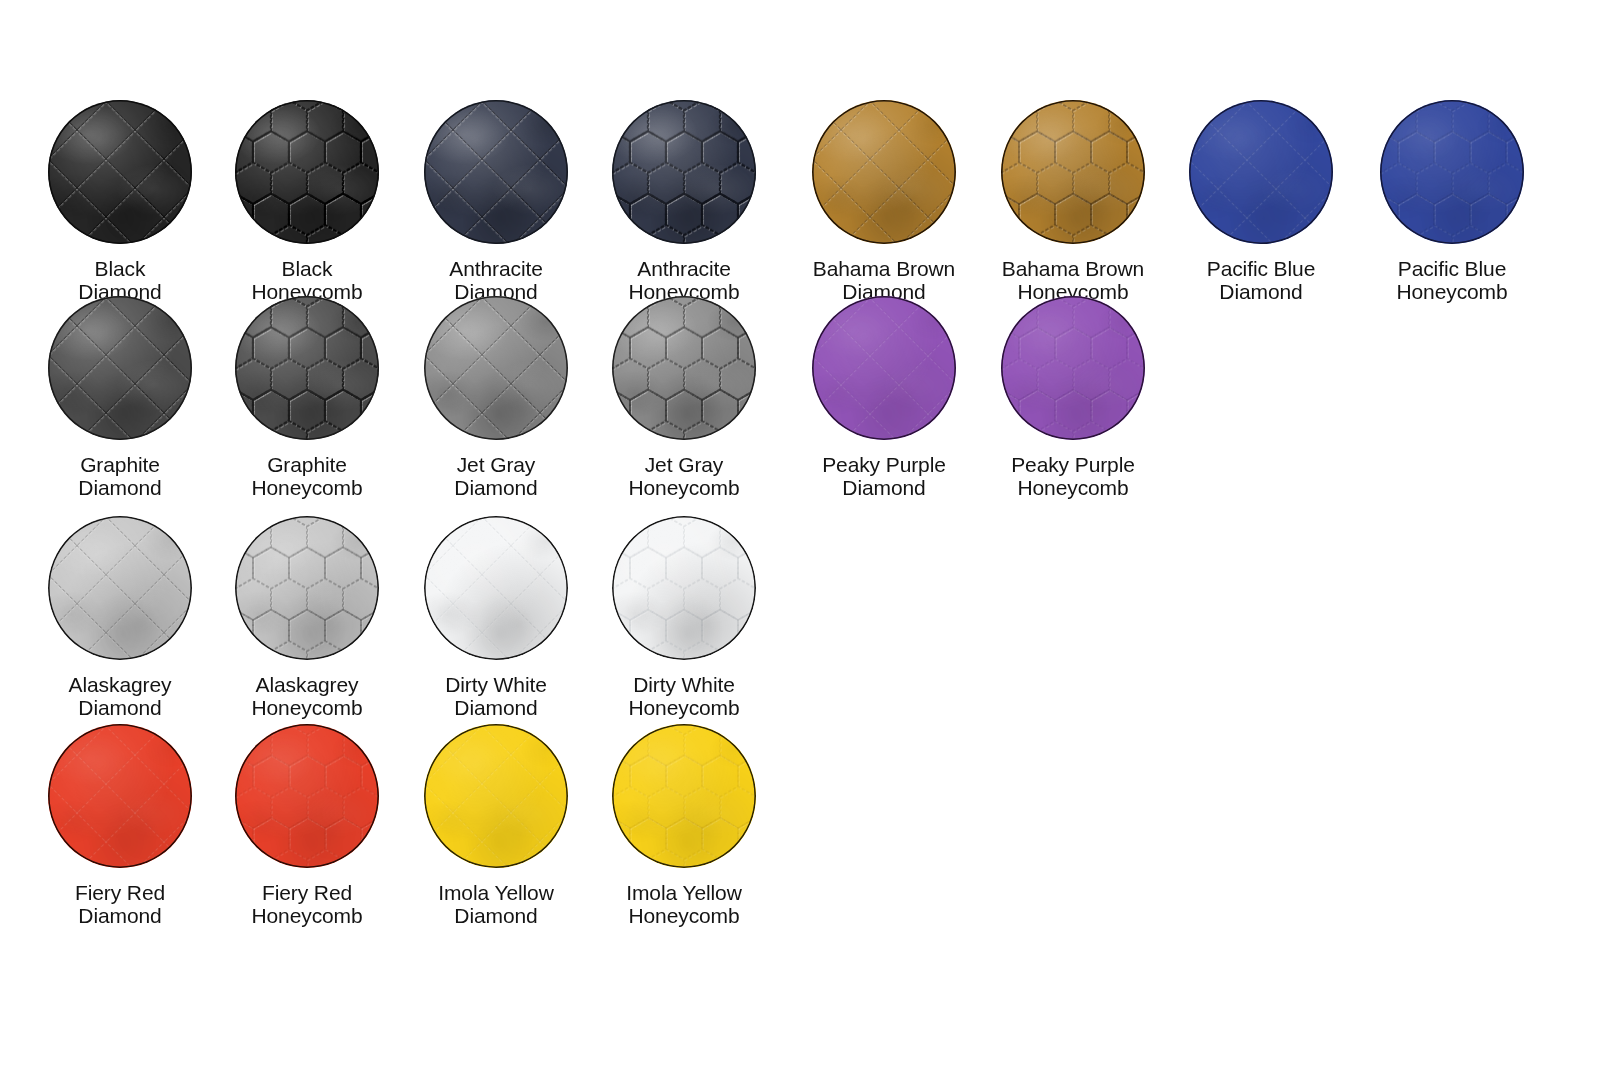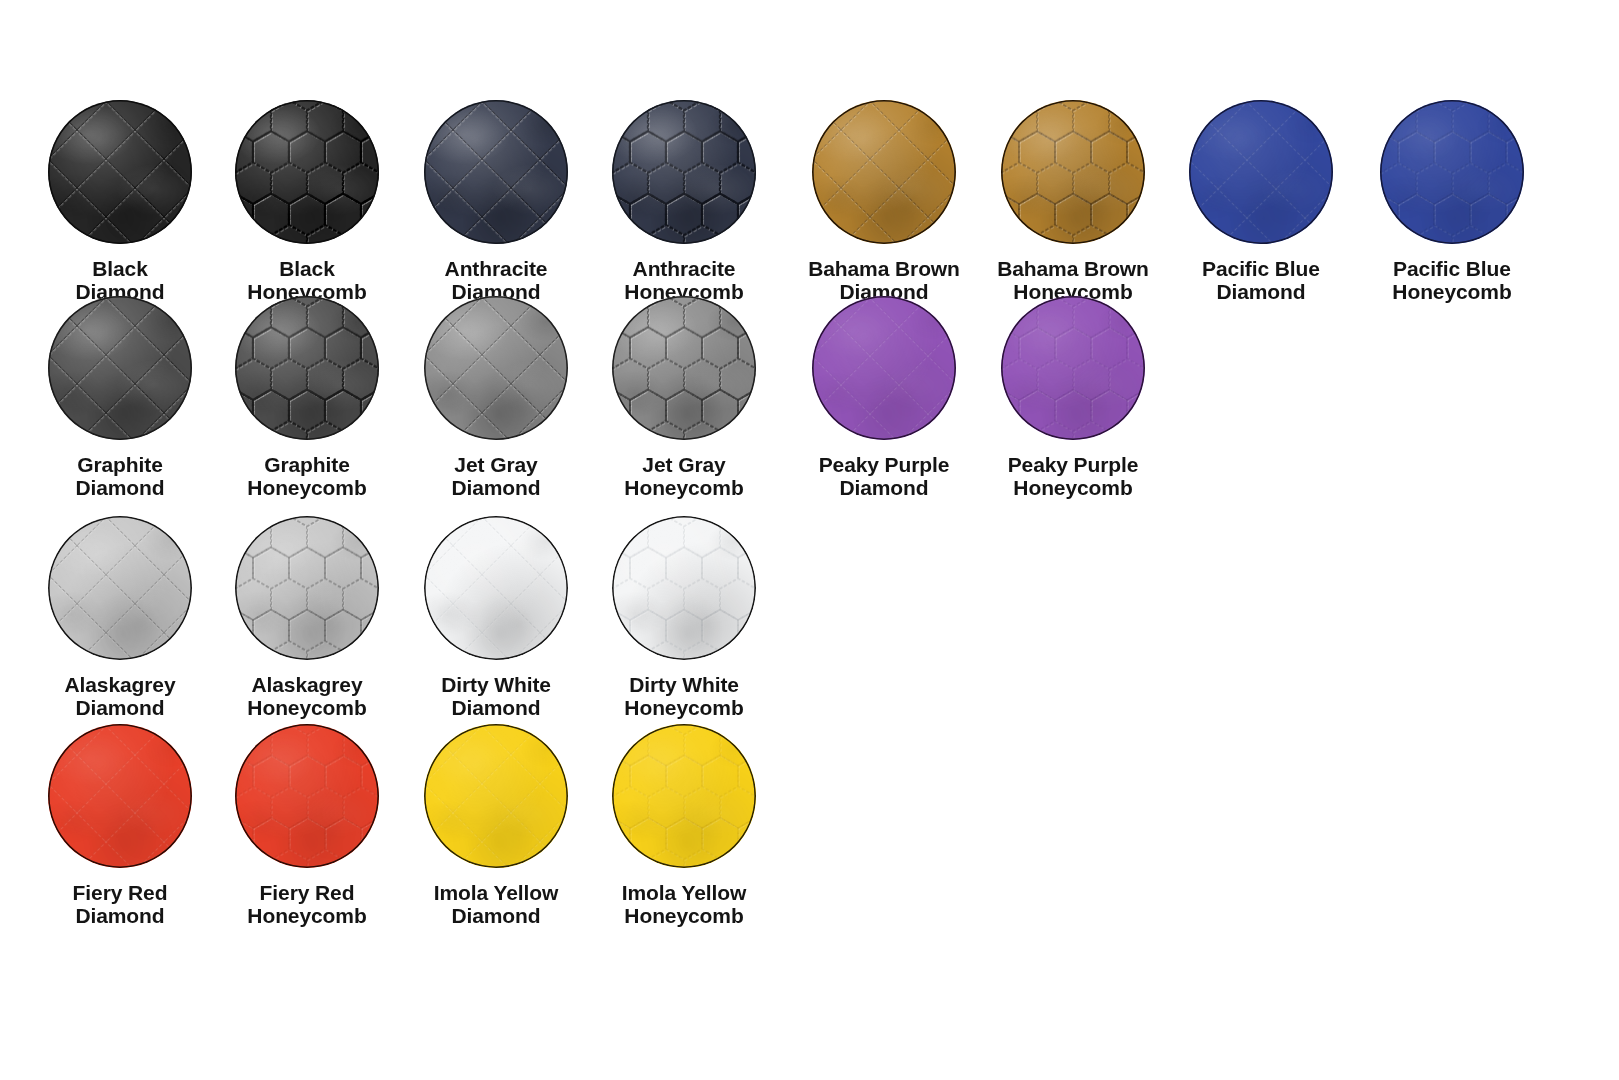--- a/index.html
+++ b/index.html
@@ -85,21 +85,21 @@
   }
 
   
   .quilt { position: absolute; inset: 0; border-radius: 50%; pointer-events: none; }
   .quilt svg { width: 144px; height: 144px; display: block; }
 
   
   .swatch-label {
     margin-top: 14px;
     font-size: 21px;
-    font-weight: 700;
+    font-weight: 400;
     line-height: 1.08;
     color: #141414;
     letter-spacing: -0.1px;
     white-space: nowrap;
   }
   .label-line { display: block; }
 </style>
 </head>
 <body>
 

